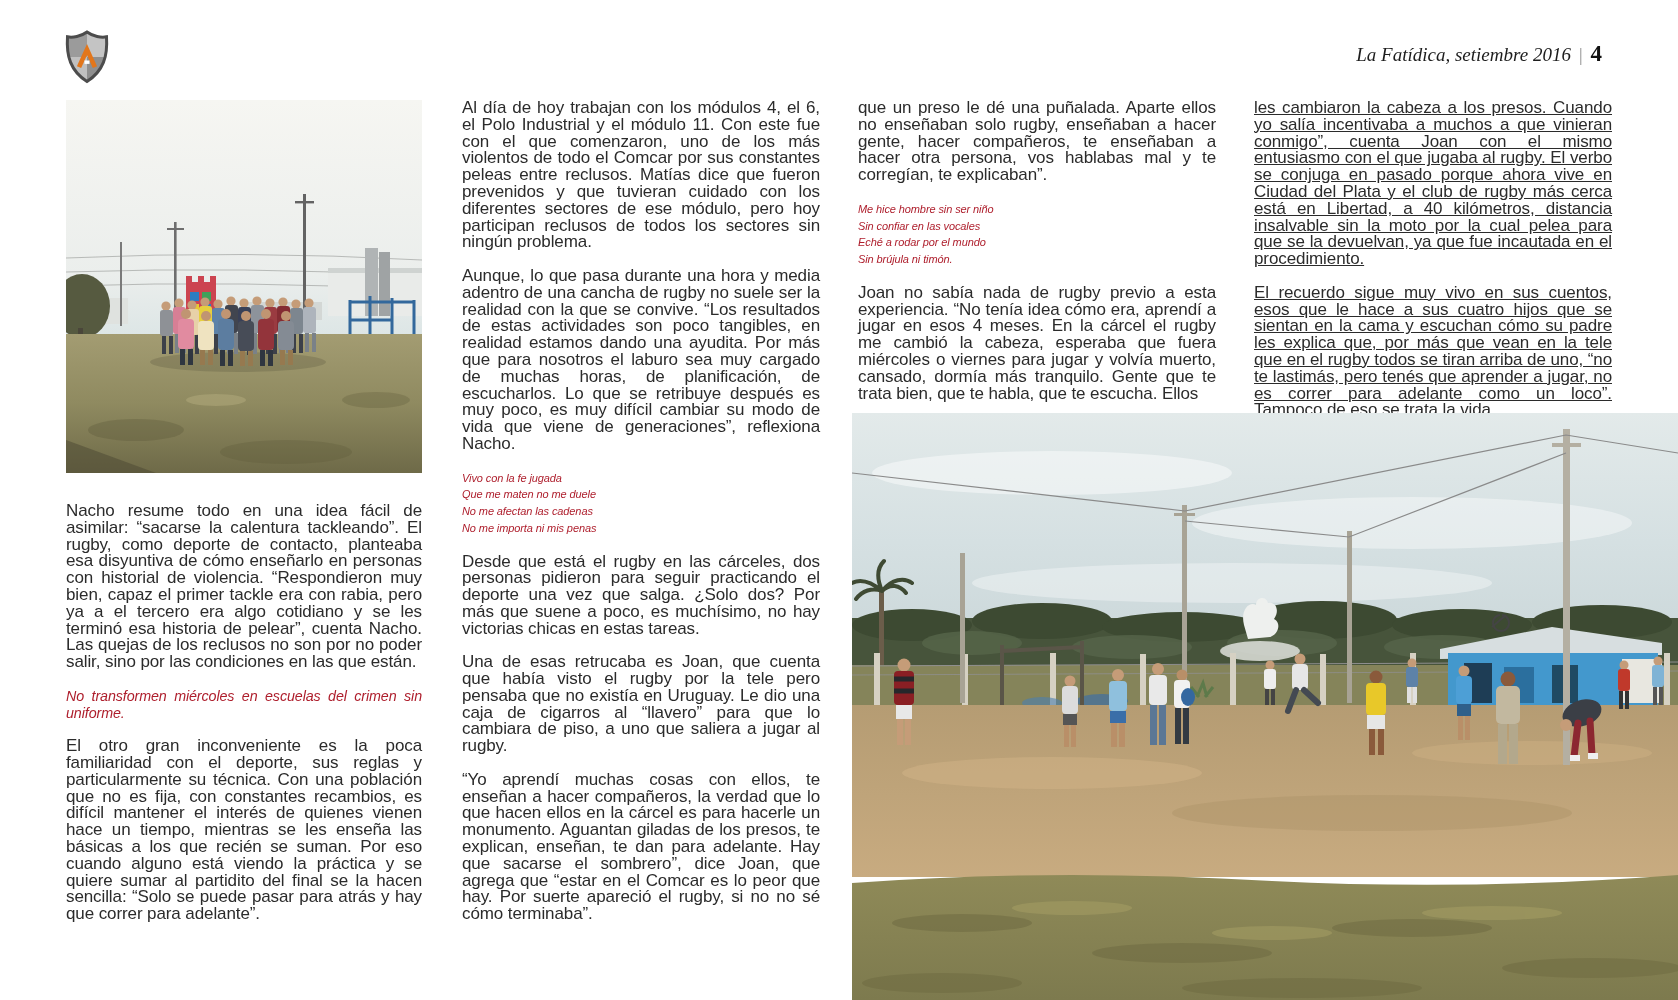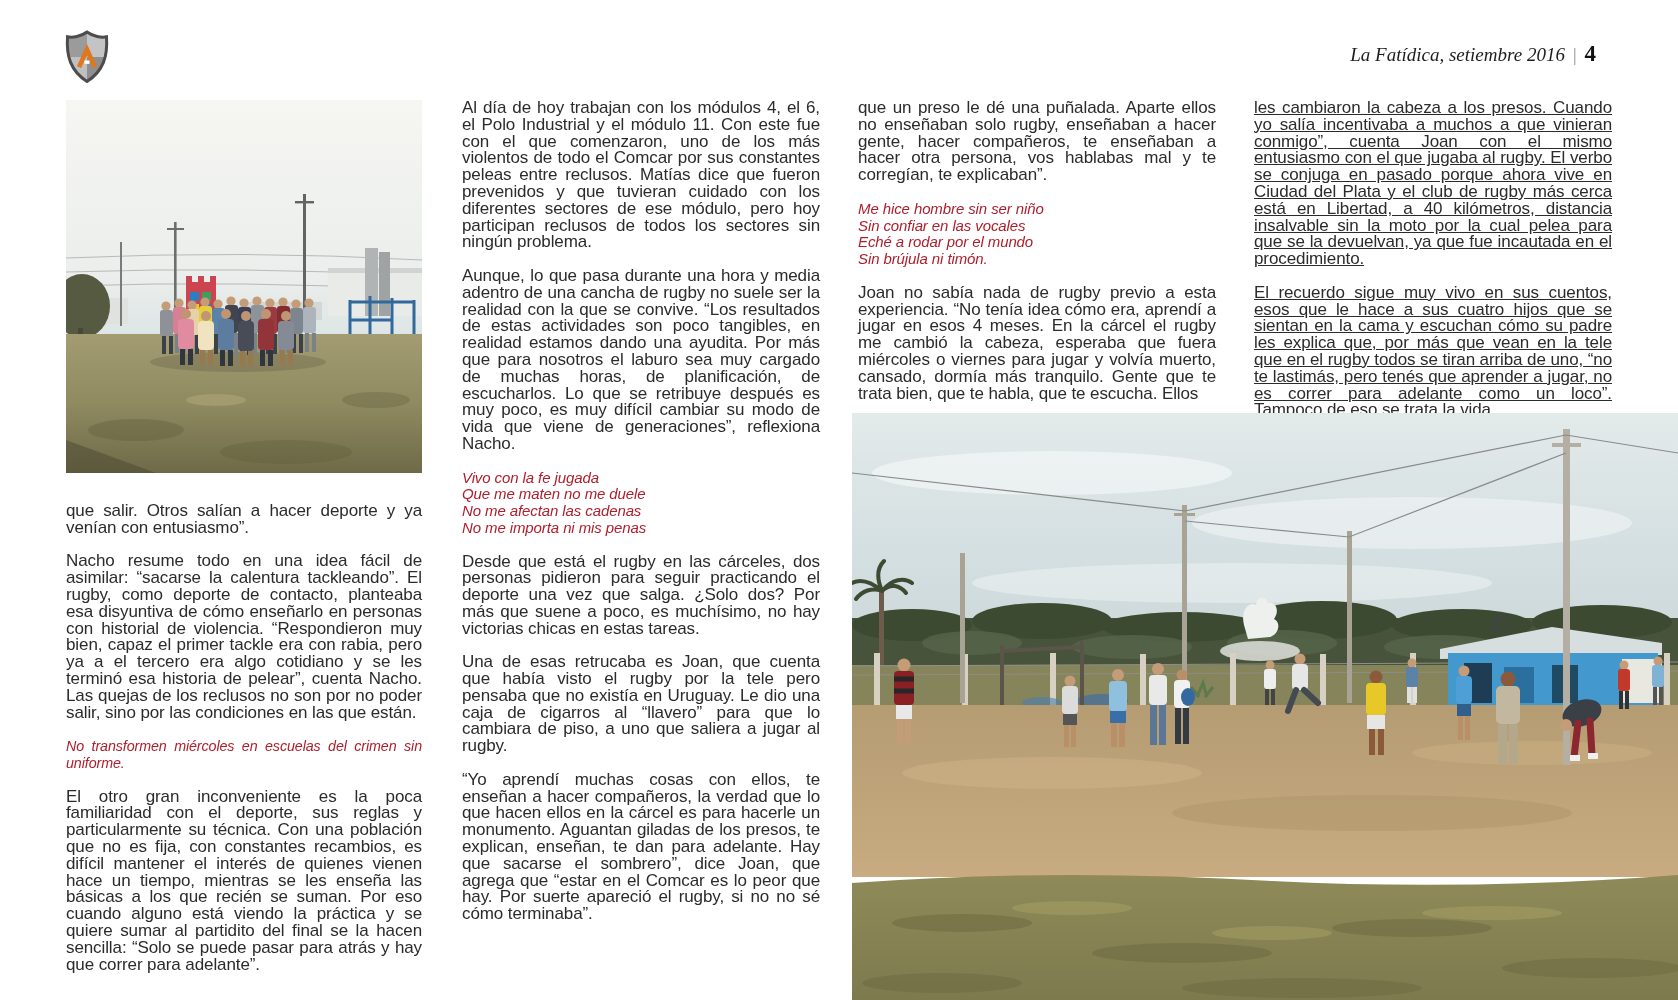--- a/index.html
+++ b/index.html
@@ -7,21 +7,21 @@
     position:relative;
     width:1678px;height:1000px;
     background:#ffffff;
     overflow:hidden;
     font-family:"Liberation Sans","DejaVu Sans",sans-serif;
     color:#2b2b2b;
   }
   
   .logo{position:absolute;left:63px;top:29px;width:48px;height:56px;}
   .masthead{
-    position:absolute;right:82px;top:41px;
+    position:absolute;right:76px;top:41px;
     font-family:"Liberation Serif","DejaVu Serif",serif;
     font-style:italic;font-size:19px;color:#1d1d1d;
     display:flex;align-items:baseline;gap:8px;
   }
   .masthead .sep{font-style:normal;color:#8a8a8a;font-weight:300;font-size:18px;}
   .masthead .pnum{font-style:normal;font-weight:bold;font-size:23px;color:#111;}
   
   .col{position:absolute;top:100px;width:358px;}
   .col1{left:66px;width:356px;}
   .col2{left:462px;}
@@ -35,21 +35,21 @@
     hyphens:auto;-webkit-hyphens:auto;
   }
   .quote-red{
     margin:0 0 16.8px 0;
     font-size:14.3px;line-height:16.8px;
     text-align:justify;letter-spacing:-0.1px;
     font-style:italic;color:#ae1e2c;
   }
   .verse{
     margin:0 0 16.8px 0;
-    font-size:15px;line-height:16.8px;
+    font-size:11px;line-height:16.8px;
     text-align:left;letter-spacing:-0.1px;
     font-style:italic;color:#ae1e2c;
     white-space:pre-line;
   }
   figure{margin:0;padding:0;}
   .photo1{width:356px;height:373px;margin:0 0 30px 0;overflow:hidden;}
   .photo1 svg{display:block;width:100%;height:100%;}
   .photo2{
     position:absolute;left:852px;top:413px;width:826px;height:587px;overflow:hidden;
   }
@@ -227,21 +227,20 @@
             <rect x="134" y="250" width="5" height="15"></rect>
               <rect x="142" y="250" width="5" height="15"></rect>
             <rect x="174" y="251" width="5" height="15"></rect>
               <rect x="182" y="251" width="5" height="15"></rect>
             <rect x="214" y="250" width="5" height="15"></rect>
               <rect x="222" y="250" width="5" height="15"></rect>
           </g>
         </g>
       </svg>
     </figure>
-    <p class="para" lang="es">que salir. Otros salían a hacer deporte y ya venían con entusiasmo”.</p>
     <p class="para" lang="es">Nacho resume todo en una idea fácil de asimilar: “sacarse la calentura tackleando”. El rugby, como deporte de contacto, planteaba esa disyuntiva de cómo enseñarlo en personas con historial de violencia. “Respondieron muy bien, capaz el primer tackle era con rabia, pero ya a el tercero era algo cotidiano y se les terminó esa historia de pelear”, cuenta Nacho. Las quejas de los reclusos no son por no poder salir, sino por las condiciones en las que están.</p>
     <p class="quote-red" lang="es">No transformen miércoles en escuelas del crimen sin uniforme.</p>
     <p class="para" lang="es">El otro gran inconveniente es la poca familiaridad con el deporte, sus reglas y particularmente su técnica. Con una población que no es fija, con constantes recambios, es difícil mantener el interés de quienes vienen hace un tiempo, mientras se les enseña las básicas a los que recién se suman. Por eso cuando alguno está viendo la práctica y se quiere sumar al partidito del final se la hacen sencilla: “Solo se puede pasar para atrás y hay que correr para adelante”.</p>
   </div>
 
   <div class="col col2">
     <p class="para" lang="es">Al día de hoy trabajan con los módulos 4, el 6, el Polo Industrial y el módulo 11. Con este fue con el que comenzaron, uno de los más violentos de todo el Comcar por sus constantes peleas entre reclusos. Matías dice que fueron prevenidos y que tuvieran cuidado con los diferentes sectores de ese módulo, pero hoy participan reclusos de todos los sectores sin ningún problema.</p>
     <p class="para" lang="es">Aunque, lo que pasa durante una hora y media adentro de una cancha de rugby no suele ser la realidad con la que se convive. “Los resultados de estas actividades son poco tangibles, en realidad estamos dando una ayudita. Por más que para nosotros el laburo sea muy cargado de muchas horas, de planificación, de escucharlos. Lo que se retribuye después es muy poco, es muy difícil cambiar su modo de vida que viene de generaciones”, reflexiona Nacho.</p>
     <p class="verse" lang="es">Vivo con la fe jugada
 Que me maten no me duele

